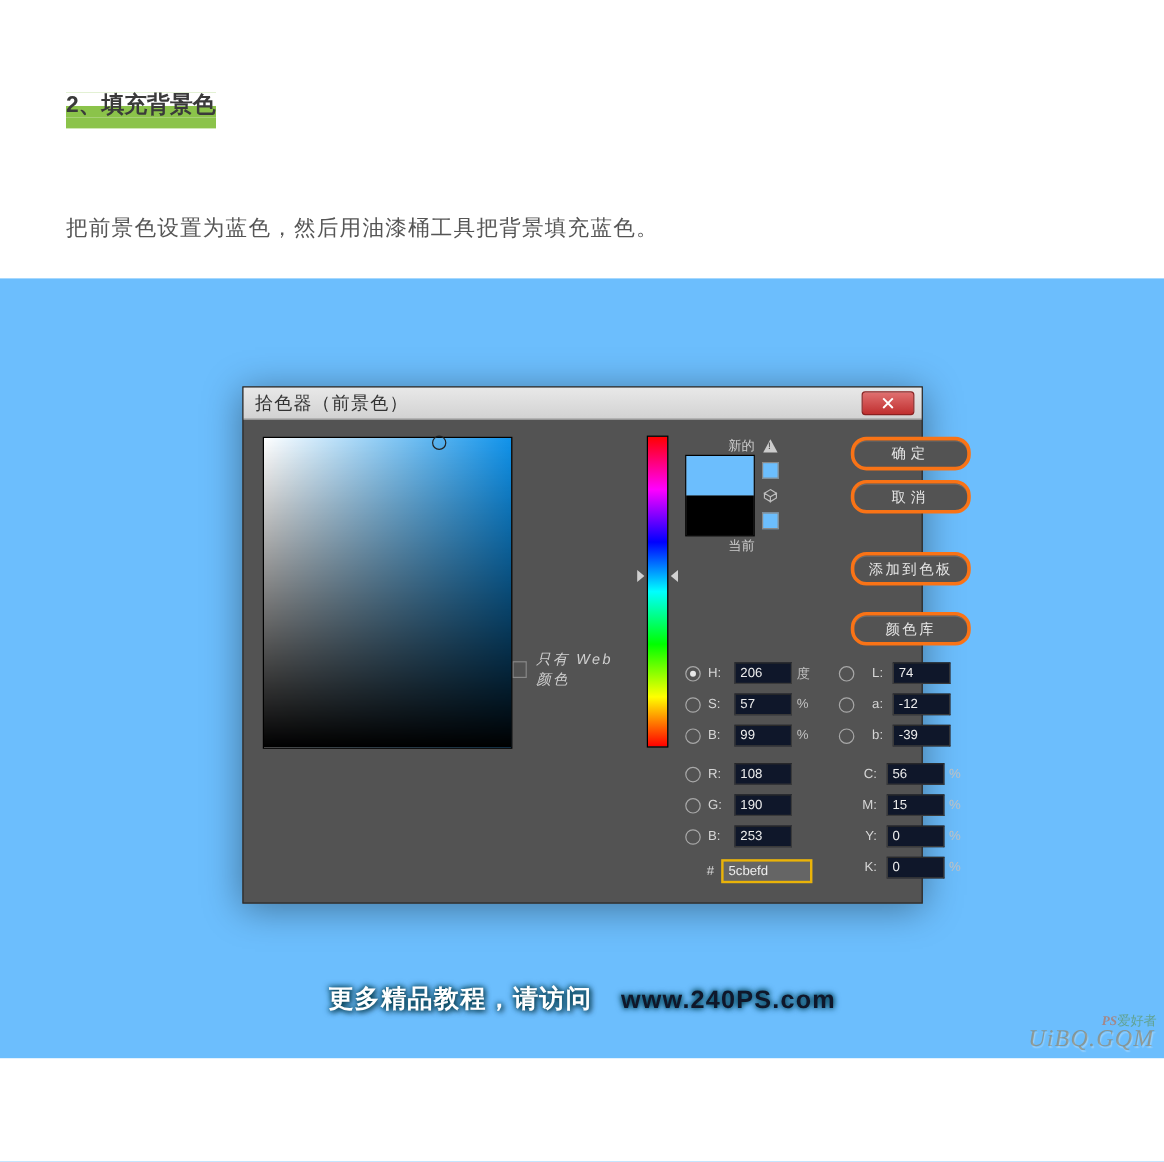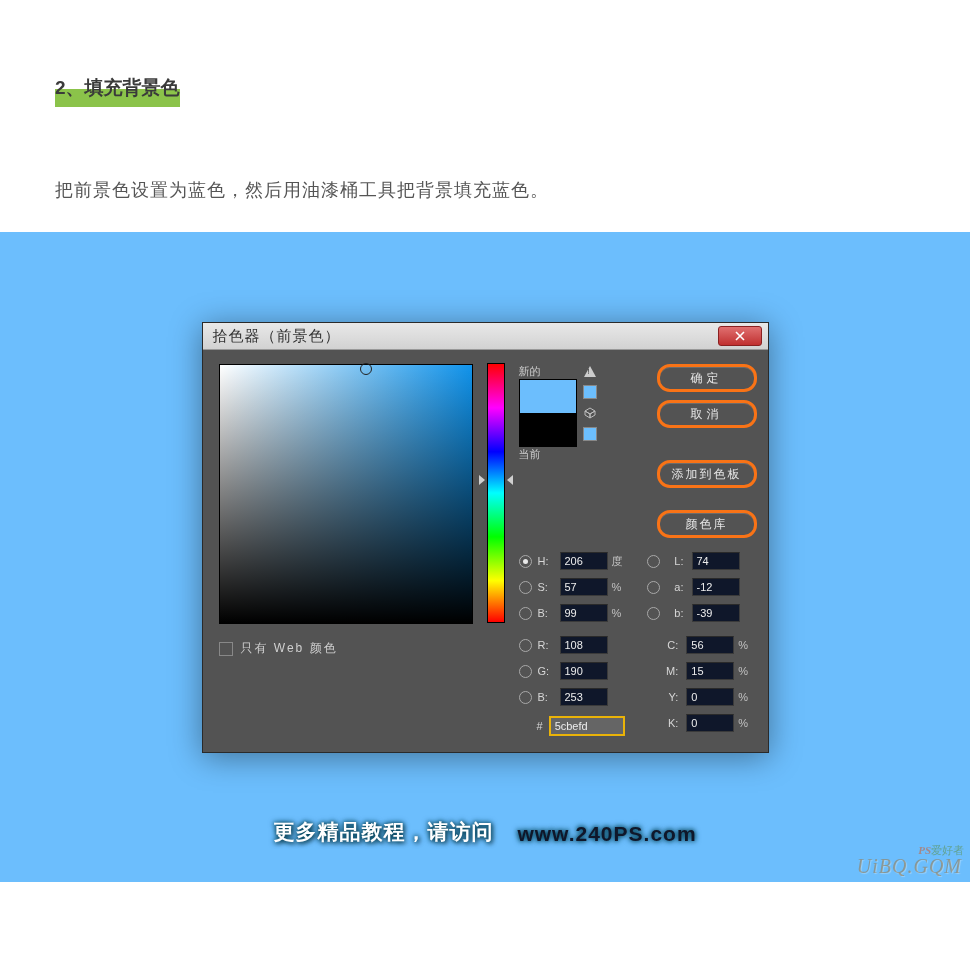--- a/index.html
+++ b/index.html
@@ -125,21 +125,21 @@
     margin-left: 14px;
     flex: 1;
   }
   .swatch-row {
     display: flex;
     align-items: flex-start;
   }
   .swatch-block {
     display: flex;
     flex-direction: column;
-    align-items: flex-start;
+    align-items: flex-end;
   }
   .swatch {
     width: 56px; height: 66px;
     border: 1px solid #000;
     display: flex; flex-direction: column;
   }
   .sw-new { flex:1; background: #6cbefd; }
   .sw-cur { flex:1; background: #000000; }
   .side-icons {
     margin-left: 6px;
@@ -255,21 +255,21 @@
     margin-right: 8px;
     background:#535353;
   }
   .fields-wrap {
     display:flex;
     margin-top: 4px;
   }
   .col-left { width: 128px; }
   .col-mid { width: 110px; }
   .left-block {
-    display:flex; flex-direction:column;
+    display:flex; flex-direction:row;font-style:italic;
   }
   .footer-banner {
     position:absolute;
     bottom: 36px;
     left: 50%;
     transform: translateX(-50%);
     font-size: 21px;
     font-weight: bold;
     color: #fff;
     text-shadow: 0 0 4px #04455b, 0 0 6px #04455b, 2px 2px 4px rgba(0,0,0,0.5);

